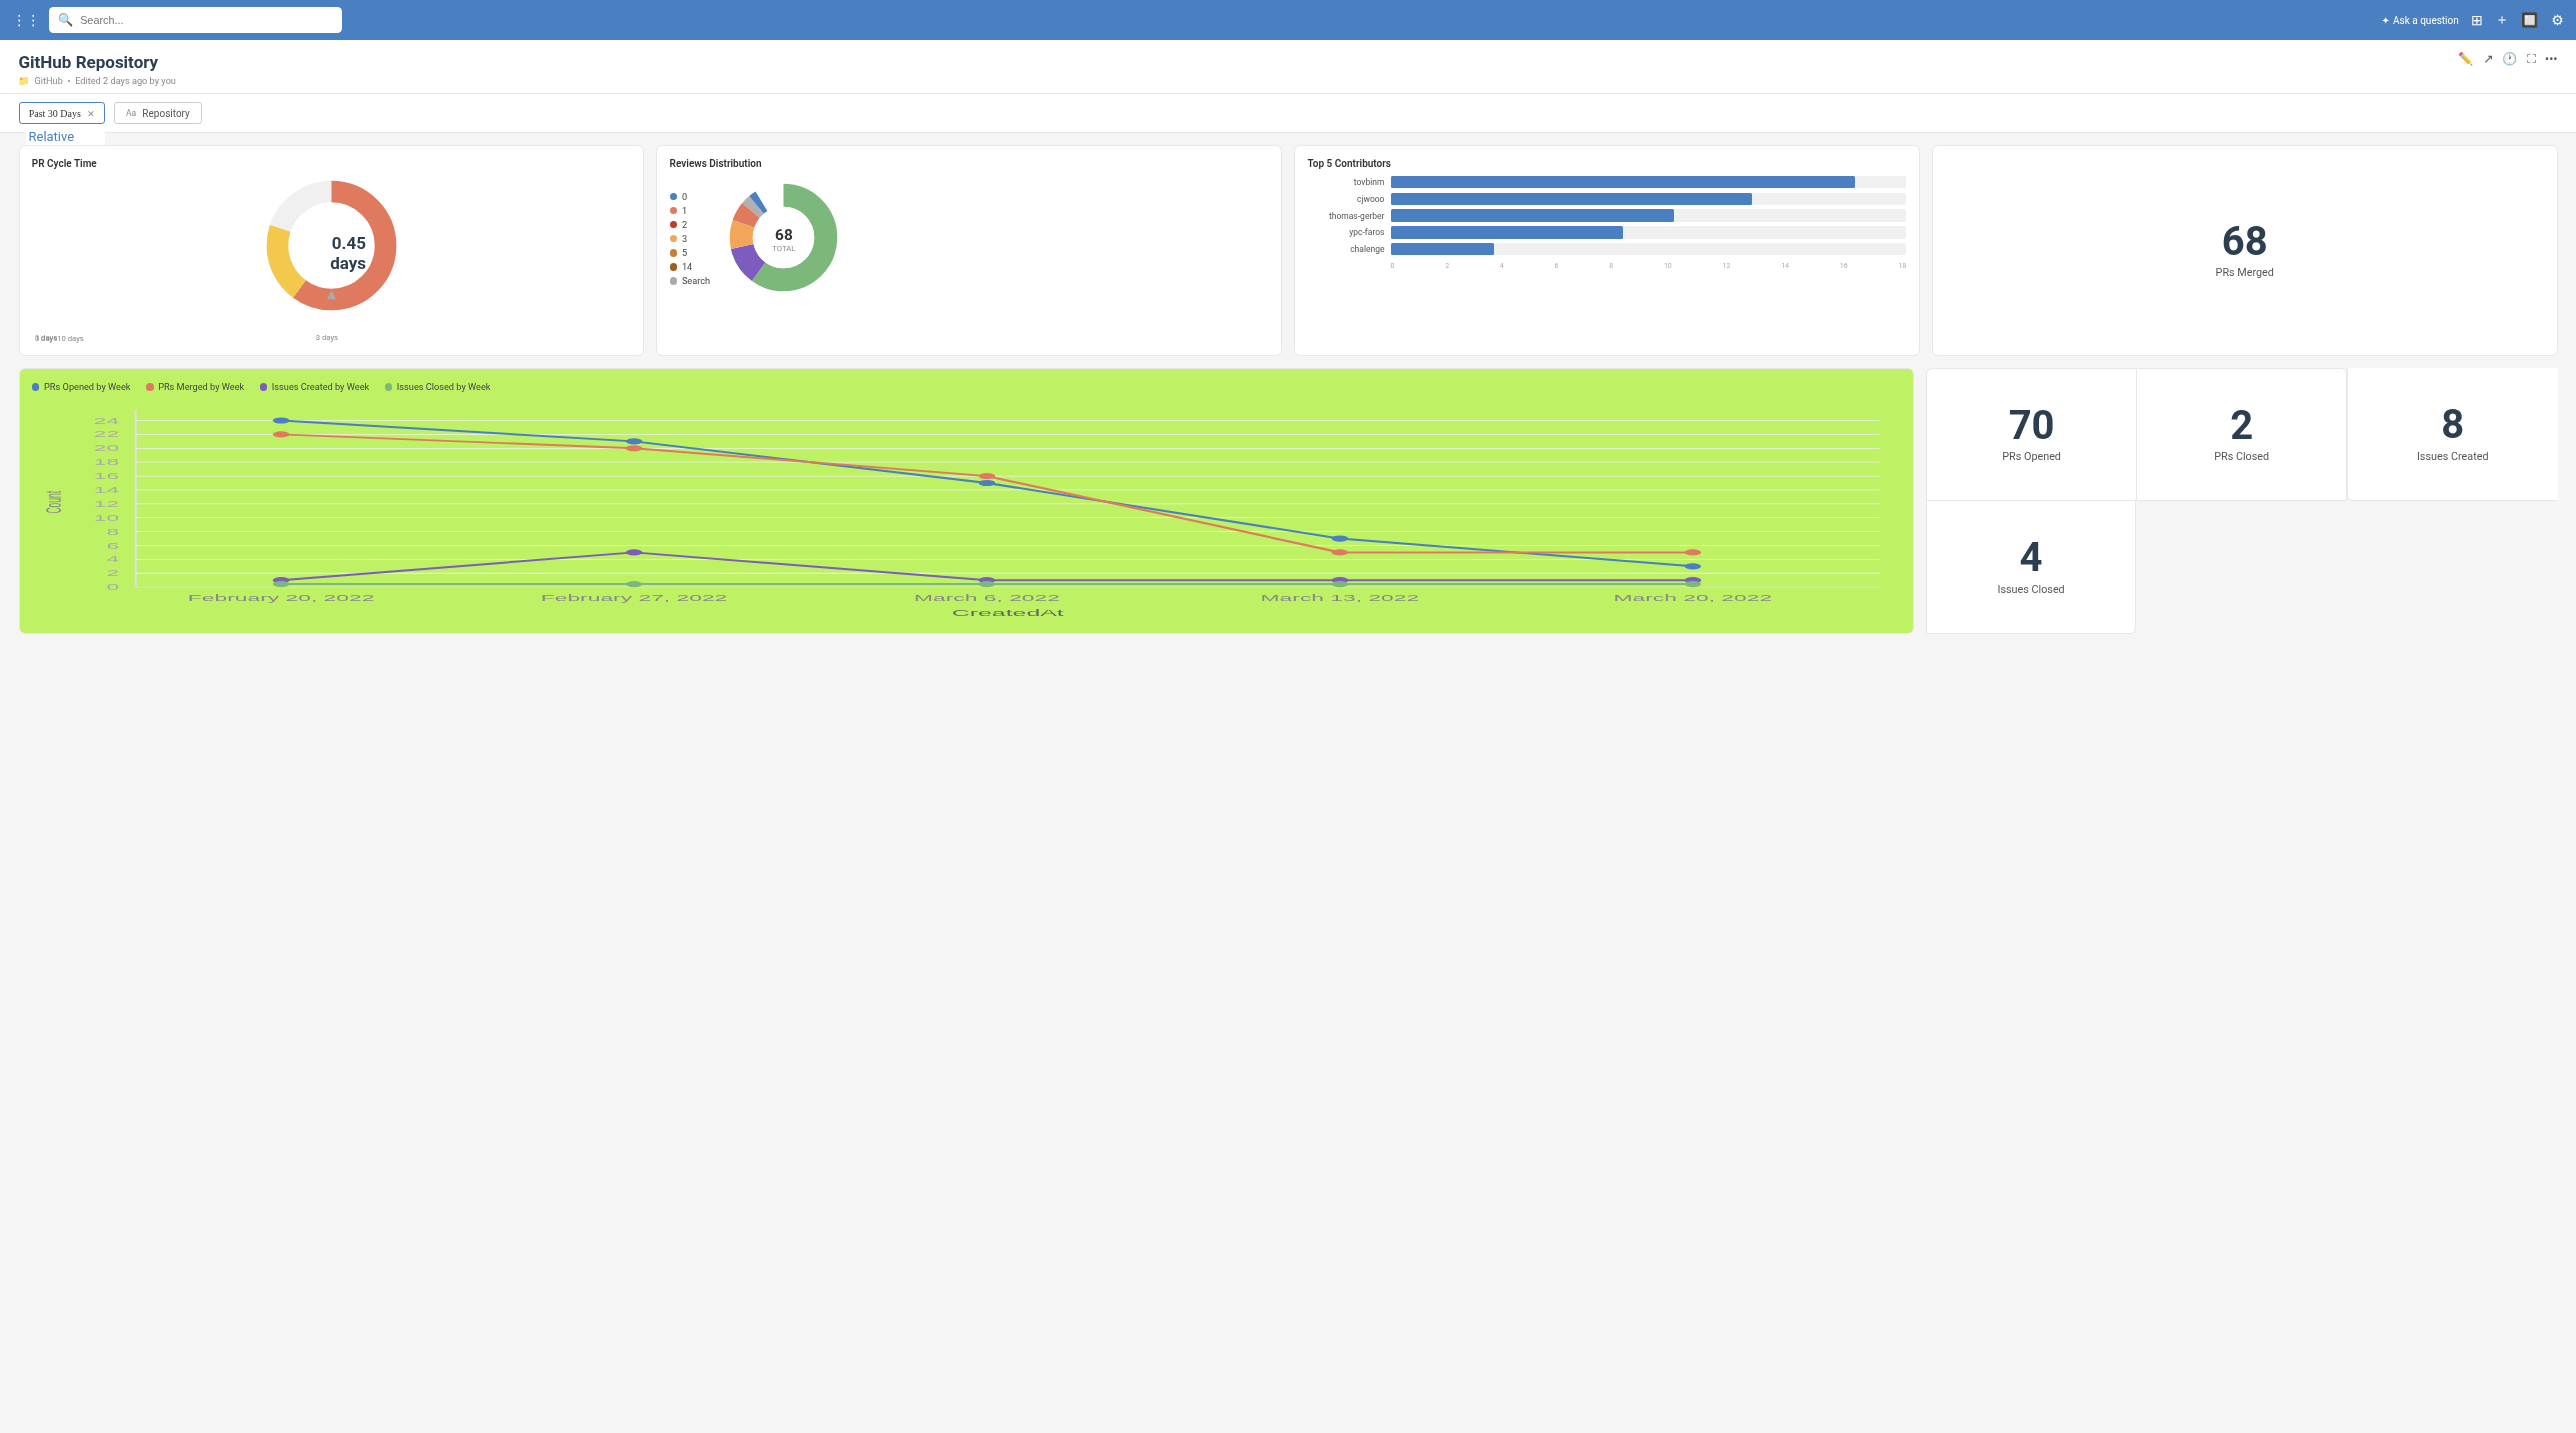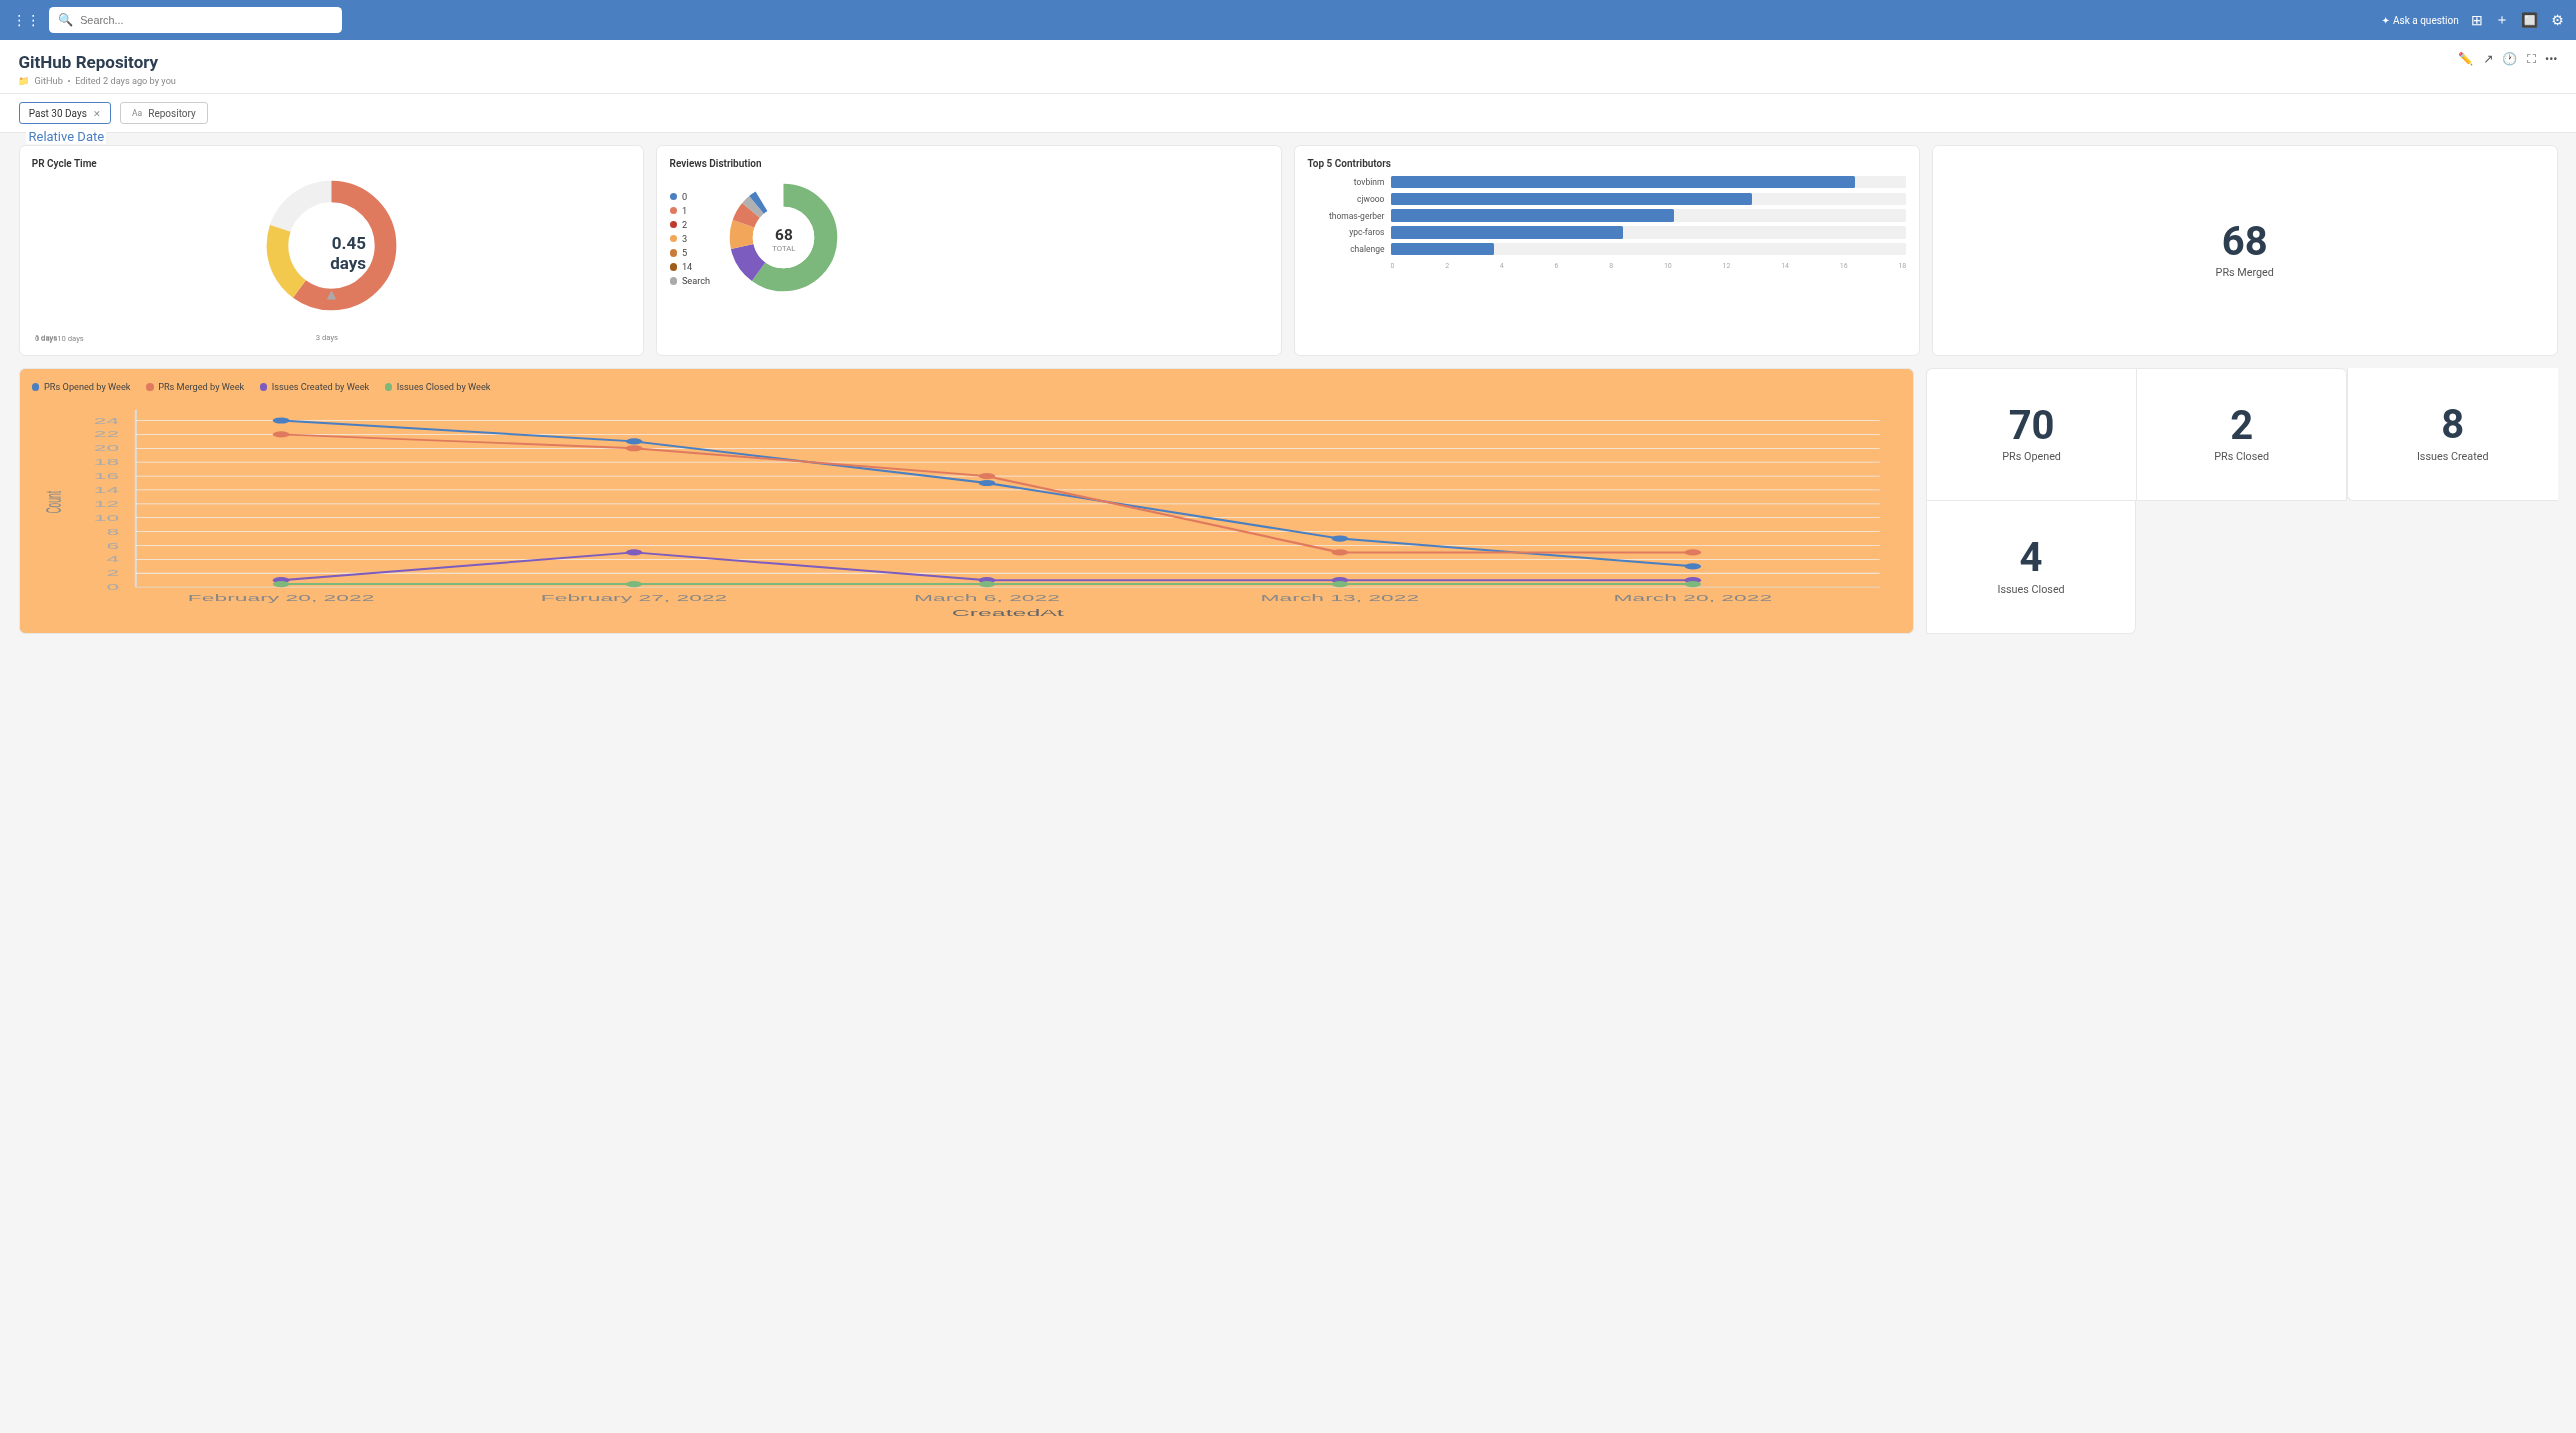--- a/index.html
+++ b/index.html
@@ -78,20 +78,21 @@
       border: 1.2px solid #4a7fc1;
       border-radius: 3.1px;
       padding: 4.6px 9.2px;
       font-size: 10px;
       color: #333;
       display: flex;
       align-items: flex-start;
       gap: 6.2px;
       cursor: pointer;
       background: white;
+      font-family: Liberation Serif, serif;
     }
     .filter-chip .close { color: #888; cursor: pointer; font-size: 9.2px; }
     .filter-chip2 {
       border: 1.2px solid #ccc;
       border-radius: 3.1px;
       padding: 4.6px 10.8px;
       font-size: 10px;
       color: #555;
       display: flex;
       align-items: center;
@@ -169,21 +170,21 @@
       justify-content: center;
       min-height: 85px;
     }
     .stat-num { font-size: 40px; font-weight: 700; color: #2c3e50; line-height: 1; }
     .stat-label { font-size: 10.8px; color: #555; margin-top: 4.6px; }
 
     
     .bottom-row { display: grid; grid-template-columns: 3fr 1fr; gap: 12.3px; }
 
     
-    .line-chart-card { background: #fdba74; border-radius: 6.2px; border: 0.8px solid #e8e8e8; padding: 12.3px; }
+    .line-chart-card { background: #bef264; border-radius: 6.2px; border: 0.8px solid #e8e8e8; padding: 12.3px; }
     .chart-legend { display: flex; gap: 15.4px; flex-wrap: wrap; margin-bottom: 9.2px; }
     .legend-item-line { display: flex; align-items: center; gap: 4.6px; font-size: 9.2px; color: #444; }
     .legend-line-dot { width: 7.7px; height: 7.7px; border-radius: 50%; }
     .line-chart-svg { width: 100%; height: 216px; }
 
     
     .stats-grid { display: grid; grid-template-columns: 1fr 1fr 1fr; grid-template-rows: 1fr 1fr; gap: 0; }
     .stats-grid .card { border-radius: 0; }
     .stats-grid .card:nth-child(1) { border-radius: 6.2px 0 0 0; border-right: none; }
     .stats-grid .card:nth-child(2) { border-radius: 0 6.2px 0 0; }

